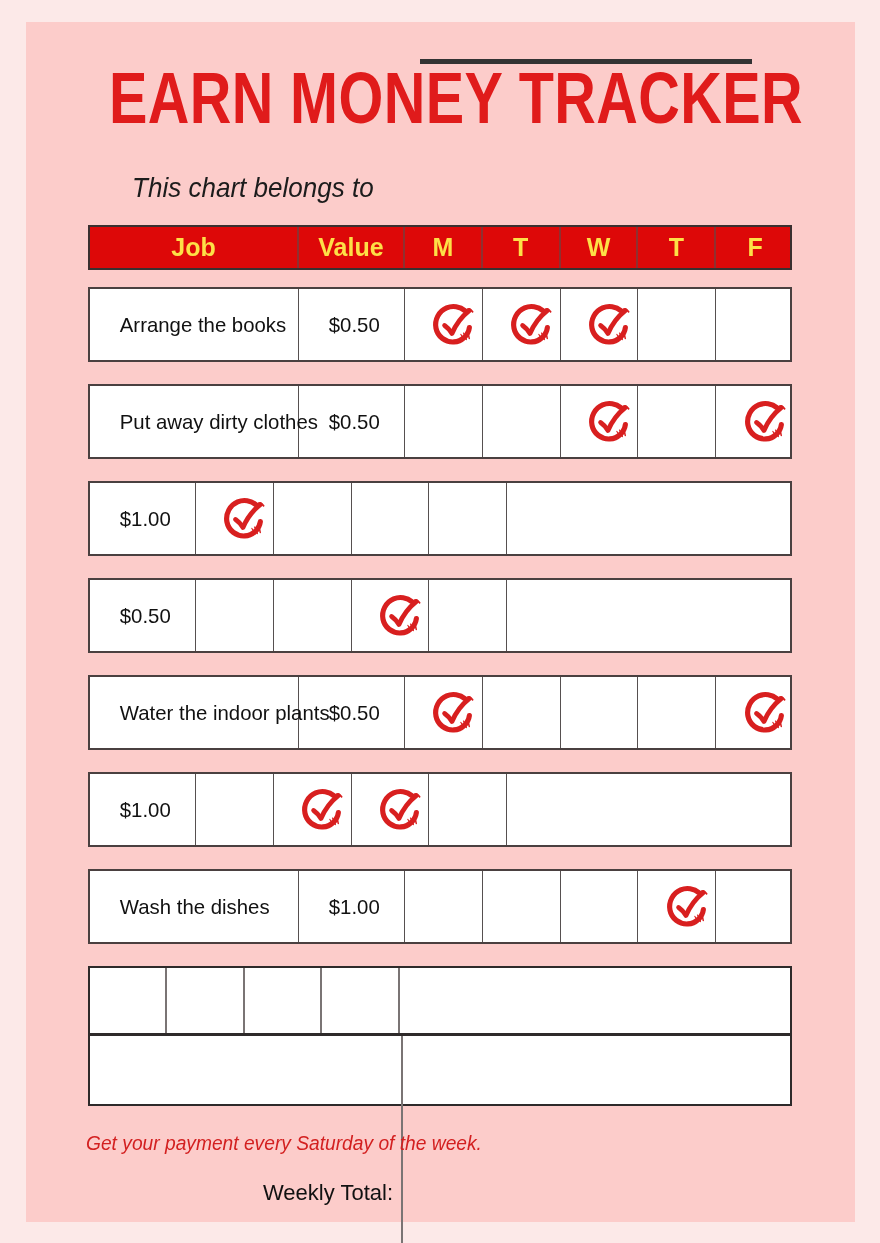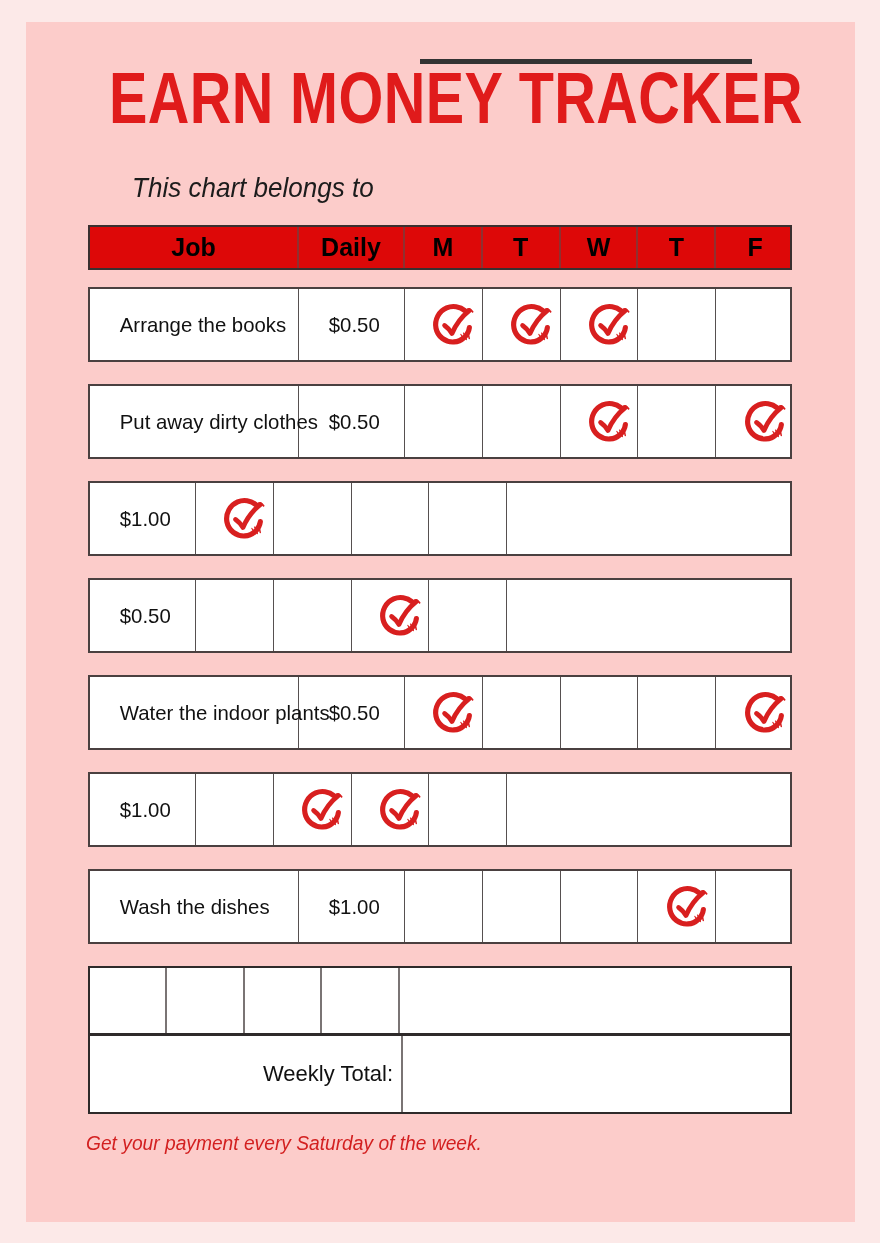--- a/index.html
+++ b/index.html
@@ -85,21 +85,21 @@
   .hdr {
     height: 45px;
     background: #dd0808;
     border: 2px solid #3a3030;
     margin-bottom: 17px;
   }
   .hdr .cell {
     display: flex;
     align-items: center;
     justify-content: center;
-    color: #000000;
+    color: #fde047;
     font-size: 25px;
     font-weight: bold;
     font-family: "Liberation Sans Narrow", "Liberation Sans", sans-serif;
     border-right: 2px solid #8f3030;
     box-sizing: border-box;
   }
   .hdr .cell:last-child { border-right: none; }
 
   .job-row {
     height: 75px;
@@ -153,21 +153,21 @@
     background: #ffffff;
     box-sizing: border-box;
     margin-top: 0;
   }
   .totals-row {
     display: flex;
     width: 100%;
     box-sizing: border-box;
   }
   .totals-row.daily { height: 68px; border-bottom: 3px solid #2e2a2a; }
-  .totals-row.weekly { height: 76px; }
+  .totals-row.weekly { height: 68px; flex-direction: column; }
 
   .t-label {
     width: 313px;
     flex: 0 0 313px;
     display: flex;
     align-items: center;
     justify-content: flex-end;
     padding-right: 8px;
     box-sizing: border-box;
     border-right: 2px solid #7a7474;
@@ -207,21 +207,21 @@
 
   <div class="belongs">
     <span class="belongs-label">This chart belongs to</span>
   </div>
   <div class="belongs-rule"></div>
 
   <div class="table">
 
     <div class="row hdr" id="table-header">
         <div class="cell c-job">Job</div>
-        <div class="cell c-value">Daily</div>
+        <div class="cell c-value">Value</div>
         <div class="cell c-day">M</div>
         <div class="cell c-day">T</div>
         <div class="cell c-day">W</div>
         <div class="cell c-day">T</div>
         <div class="cell c-day">F</div>
       </div>
 
     <div id="rows-container">
         <div class="row job-row">
           <div class="cell c-job">

